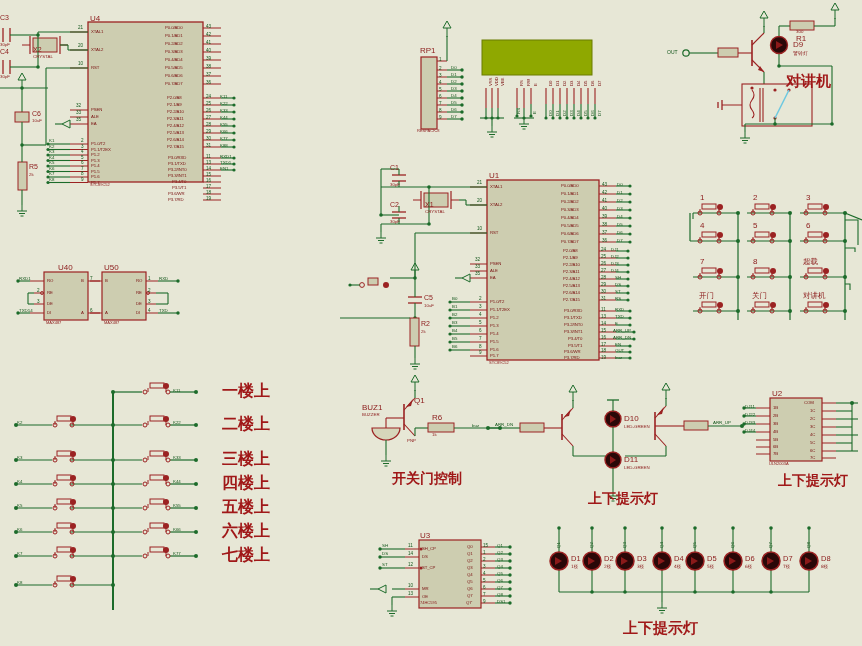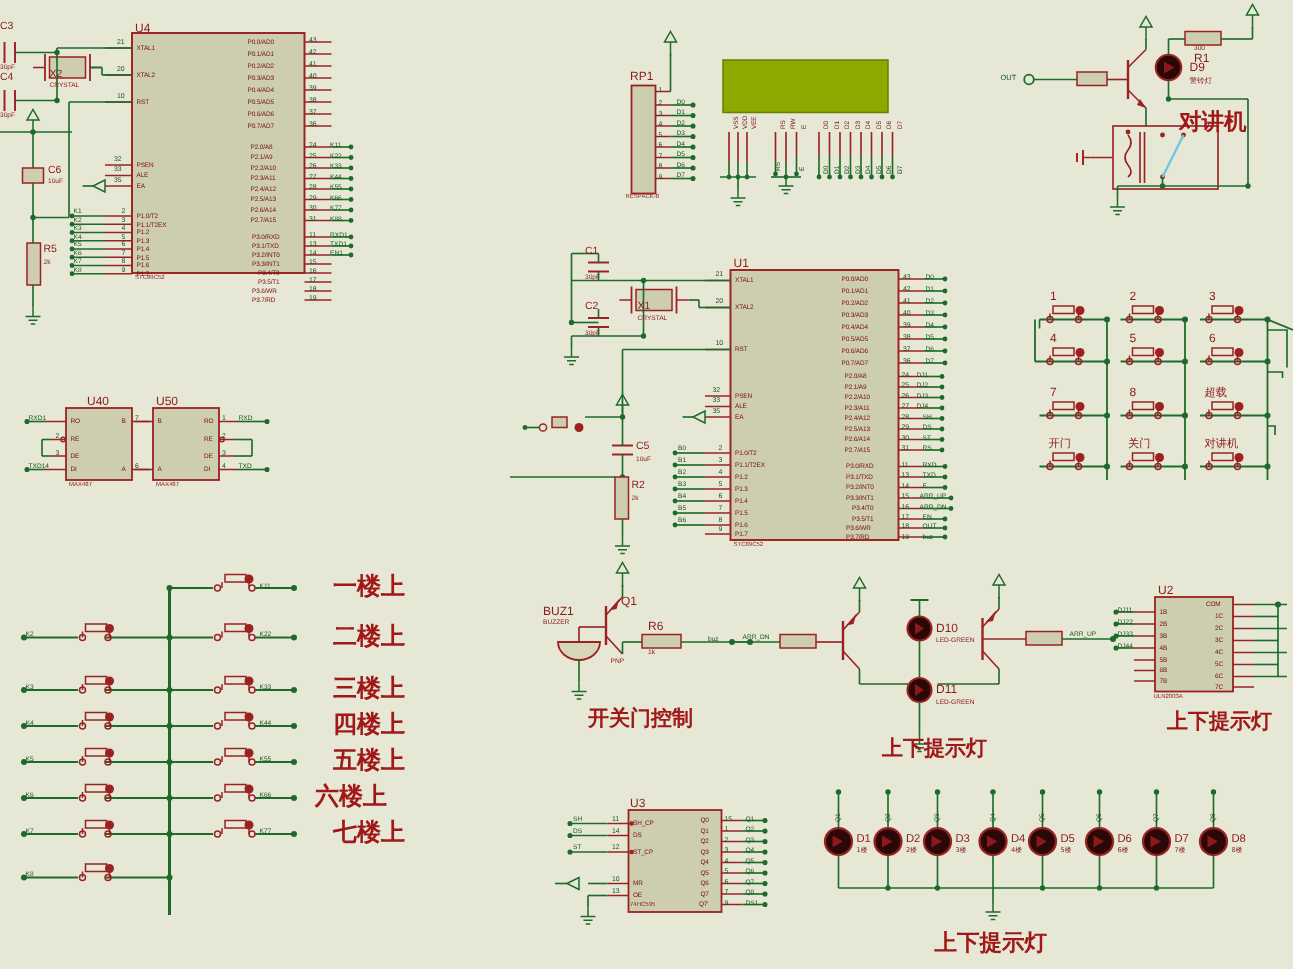--- a/index.html
+++ b/index.html
@@ -1410,21 +1410,21 @@
   <div class="net" style="left:173px;top:479px;">K44</div>
   <div class="net" style="left:173px;top:503px;">K55</div>
   <div class="net" style="left:173px;top:527px;">K66</div>
   <div class="net" style="left:173px;top:551px;">K77</div>
 
   <div class="cnlabel" style="left:222px;top:381px;font-size:16px;">一楼上</div>
   <div class="cnlabel" style="left:222px;top:414px;font-size:16px;">二楼上</div>
   <div class="cnlabel" style="left:222px;top:449px;font-size:16px;">三楼上</div>
   <div class="cnlabel" style="left:222px;top:473px;font-size:16px;">四楼上</div>
   <div class="cnlabel" style="left:222px;top:497px;font-size:16px;">五楼上</div>
-  <div class="cnlabel" style="left:210px;top:521px;font-size:16px;">六楼上</div>
+  <div class="cnlabel" style="left:222px;top:521px;font-size:16px;">六楼上</div>
   <div class="cnlabel" style="left:222px;top:545px;font-size:16px;">七楼上</div>
 
   <div class="refdes" style="left:362px;top:403px;">BUZ1</div>
   <div class="refval" style="left:362px;top:412px;">BUZZER</div>
   <div class="refdes" style="left:414px;top:396px;">Q1</div>
   <div class="refval" style="left:407px;top:438px;">PNP</div>
   <div class="refdes" style="left:432px;top:413px;">R6</div>
   <div class="refval" style="left:432px;top:432px;">1k</div>
   <div class="net" style="left:472px;top:423px;">buz</div>
   <div class="cnlabel" style="left:392px;top:470px;font-size:14px;">开关门控制</div>

